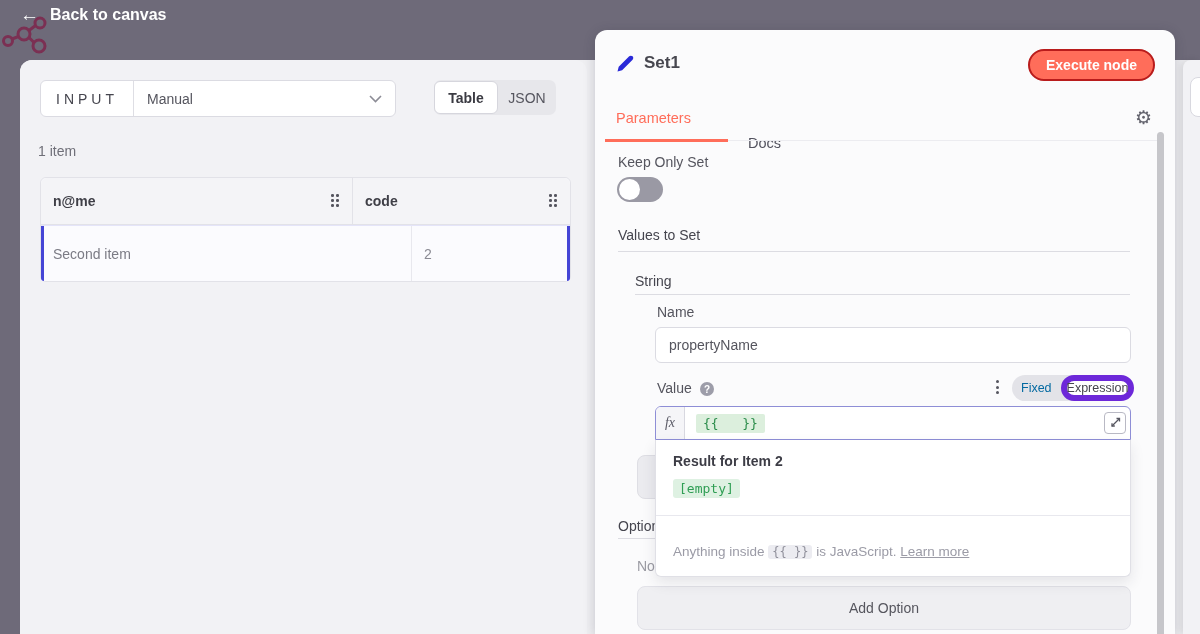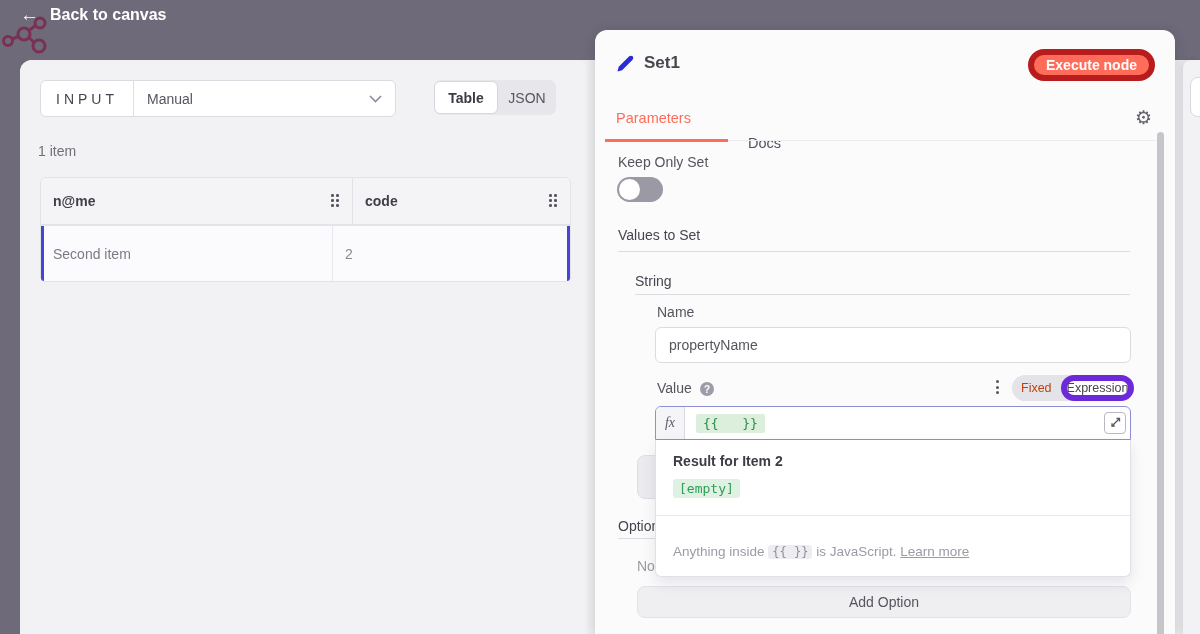--- a/index.html
+++ b/index.html
@@ -32,72 +32,72 @@
   .seg-off { flex:1; text-align:center; color:#55555e; cursor:pointer; }
   .items-count { position:absolute; left:18px; top:83px; font-size:14px; color:#6f6f78; }
 
   .in-table { position:absolute; left:20px; top:117px; width:531px; border:1px solid #e2e2e8; border-radius:6px; background:#fbfbfe; }
   .in-table .hrow { display:flex; height:47px; background:#f4f4f7; border-bottom:1px solid #e2e2e8; border-radius:6px 6px 0 0; }
   .in-table .hcell { display:flex; align-items:center; justify-content:space-between; padding:0 12px; font-size:14px; font-weight:bold; color:#3f3f47; }
   .in-table .hcell.c1 { width:312px; border-right:1px solid #e2e2e8; }
   .in-table .hcell.c2 { flex:1; }
   .in-table .brow { display:flex; height:56px; position:relative; background:#fbfbfe; border-top:1px solid rgba(69,69,214,.12); }
   .in-table .bcell { display:flex; align-items:center; padding:0 12px; font-size:14px; color:#7b7b85; }
-  .in-table .bcell.c1 { width:292px; border-right:1px solid #e8e8ee; }
+  .in-table .bcell.c1 { width:371px; border-right:1px solid #e8e8ee; }
   .in-table .bcell.c2 { flex:1; color:#8a8a93; }
   .selbar { position:absolute; top:0; width:3px; height:100%; background:#4545d6; }
   .selbar.l { left:0; border-radius:0 0 0 4px; }
   .selbar.r { right:0; border-radius:0 0 4px 0; }
   .dots6 { display:grid; grid-template-columns:4px 4px; grid-auto-rows:4px; gap:1px; cursor:grab; }
   .dots6 i { width:2.6px; height:2.6px; border-radius:50%; background:#55555f; }
 
   
   .node-panel { position:absolute; left:595px; top:30px; width:580px; height:604px; background:#fbfbfc; border-radius:12px 12px 0 0; box-shadow:0 2px 12px rgba(40,40,60,.22); }
   .pencil { position:absolute; left:20px; top:24px; }
   .node-title { position:absolute; left:49px; top:23px; font-size:17px; font-weight:600; color:#47474f; }
-  .exec-btn { position:absolute; left:433px; top:19px; width:127px; height:32px; background:#ff6d5a; border:6px solid #b91c1c; border-radius:16px; color:#fff; font-size:14px; font-weight:bold; display:flex; align-items:center; justify-content:center; cursor:pointer; }
+  .exec-btn { position:absolute; left:433px; top:19px; width:127px; height:32px; background:#ff6d5a; border:2px solid #b91c1c; border-radius:16px; color:#fff; font-size:14px; font-weight:bold; display:flex; align-items:center; justify-content:center; cursor:pointer; }
   .tab { position:absolute; top:80px; font-size:14.5px; cursor:pointer; }
   .tab.params { left:21px; color:#ff6d5a; }
   .tab.docs { left:153px; color:#52525e;margin-top:25px; }
   .tab-divider { position:absolute; left:10px; top:110px; width:556px; height:1px; background:#ececf0; }
   .tab-underline { position:absolute; left:10px; top:109px; width:123px; height:2.5px; background:#ff6d5a; }
   .gear { position:absolute; left:540px; top:76px; font-size:19px; color:#63636d; cursor:pointer; }
   .nscroll { position:absolute; left:562px; top:102px; width:7px; height:532px; background:#c6c6ca; border-radius:4px; cursor:pointer; }
 
   .flabel { font-size:14px; color:#55555e; }
   .toggle { position:absolute; left:22px; top:147px; width:46px; height:25px; background:#9a99a4; border-radius:13px; cursor:pointer; }
   .toggle .knob { position:absolute; left:2px; top:2px; width:21px; height:21px; background:#fff; border-radius:50%; }
   .hdivider { position:absolute; height:1px; background:#dcdce2; }
 
   .txt-input { position:absolute; left:60px; top:297px; width:476px; height:36px; background:#fff; border:1px solid #dbdbe2; border-radius:6px; font-size:14px; color:#55555e; padding:0 13px; font-family:"Liberation Sans", sans-serif; }
   .help-badge { position:absolute; left:105px; top:352px; width:14px; height:14px; border-radius:50%; background:#9d9da9; color:#fff; font-size:10px; font-weight:bold; display:flex; align-items:center; justify-content:center; cursor:pointer; }
   .kebab { position:absolute; left:399px; top:348px; display:flex; flex-direction:column; gap:2.5px; padding:2px; cursor:pointer; }
   .kebab i { width:3px; height:3px; border-radius:50%; background:#55555f; }
   .mode-toggle { position:absolute; left:417px; top:345px; width:119px; height:26px; background:#e3e3e8; border-radius:13px; display:flex; align-items:center; font-size:12.5px; }
-  .mode-fixed { padding:0 9px; color:#c2410c; cursor:pointer; }
+  .mode-fixed { padding:0 9px; color:#0369a1; cursor:pointer; }
   .mode-expr { flex:1; height:26px; background:#fff; border:6px solid #6d28d9; border-radius:13px; display:flex; align-items:center; justify-content:center; color:#47474f; cursor:pointer; }
 
   .expr-input { position:absolute; left:60px; top:376px; width:476px; height:34px; background:#fff; border:1px solid #8e8ed6; border-radius:6px 6px 0 0; display:flex; align-items:center; }
   .fx-box { width:29px; height:100%; background:#f5f5f8; border-right:1px solid #d8d8e0; border-radius:5px 0 0 0; display:flex; align-items:center; justify-content:center; font-family:"Liberation Serif", serif; font-style:italic; font-size:14px; color:#5a5a66; }
   .expr-chip { margin-left:11px; font-family:"DejaVu Sans Mono", monospace; font-size:13px; color:#2a8c4a; background:#dcefdd; padding:2px 7px; border-radius:2px; white-space:pre; }
   .expand-btn { position:absolute; right:4px; top:5px; width:22px; height:22px; background:#fff; border:1px solid #b9b9c4; border-radius:4px; display:flex; align-items:center; justify-content:center; cursor:pointer; }
 
   .expr-popup { position:absolute; left:60px; top:410px; width:476px; height:137px; background:#fff; border:1px solid #e0e0e6; border-top:none; border-radius:0 0 6px 6px; box-shadow:0 6px 14px rgba(40,40,60,.10); z-index:5; }
   .result-title { position:absolute; left:17px; top:13px; font-size:14px; font-weight:600; color:#3d3d46; }
   .result-chip { position:absolute; left:17px; top:39px; font-family:"DejaVu Sans Mono", monospace; font-size:13px; color:#2f9e54; background:#def1e2; padding:2px 6px; border-radius:3px; }
   .popup-divider { position:absolute; left:0; top:75px; width:100%; height:1px; background:#e8e8ee; }
   .popup-hint { position:absolute; left:17px; top:104px; font-size:13.5px; color:#9b9ba6; }
   .hint-chip { font-family:"DejaVu Sans Mono", monospace; font-size:12px; background:#ececf1; border-radius:3px; padding:0 4px; color:#8f8f9a; }
   .hint-link { text-decoration:underline; color:#9b9ba6; cursor:pointer; }
 
   .remnant-btn { position:absolute; left:42px; top:425px; width:26px; height:44px; background:#ebebef; border:1px solid #dedee4; border-radius:8px; z-index:1; }
   .options-label { position:absolute; left:23px; top:488px; font-size:14px; color:#45454e; z-index:1; white-space:nowrap; }
   .options-divider { position:absolute; left:23px; top:508px; width:512px; height:1px; background:#dcdce2; z-index:1; }
   .no-props { position:absolute; left:42px; top:528px; font-size:14px; color:#9b9ba3; }
-  .add-option-btn { position:absolute; left:42px; top:556px; width:494px; height:32px; background:#efeff2; border:1px solid #e2e2e8; border-radius:8px; display:flex; align-items:center; justify-content:center; font-size:14px; color:#56565e; cursor:pointer; }
+  .add-option-btn { position:absolute; left:42px; top:556px; width:494px; height:44px; background:#efeff2; border:1px solid #e2e2e8; border-radius:8px; display:flex; align-items:center; justify-content:center; font-size:14px; color:#56565e; cursor:pointer; }
 
   
   .output-panel { position:absolute; left:1183px; top:60px; width:17px; height:574px; background:#f2f2f5; border-radius:8px 0 0 0; box-shadow:-2px 0 6px rgba(0,0,0,.10); overflow:hidden; }
   .output-box-edge { position:absolute; left:7px; top:17px; width:30px; height:40px; background:#fff; border:1px solid #d8d8df; border-radius:8px; }
 </style>
 </head>
 <body>
 
 <div class="back-bar">
   <svg class="n8n-logo" width="52" height="40" viewBox="0 0 52 40">

